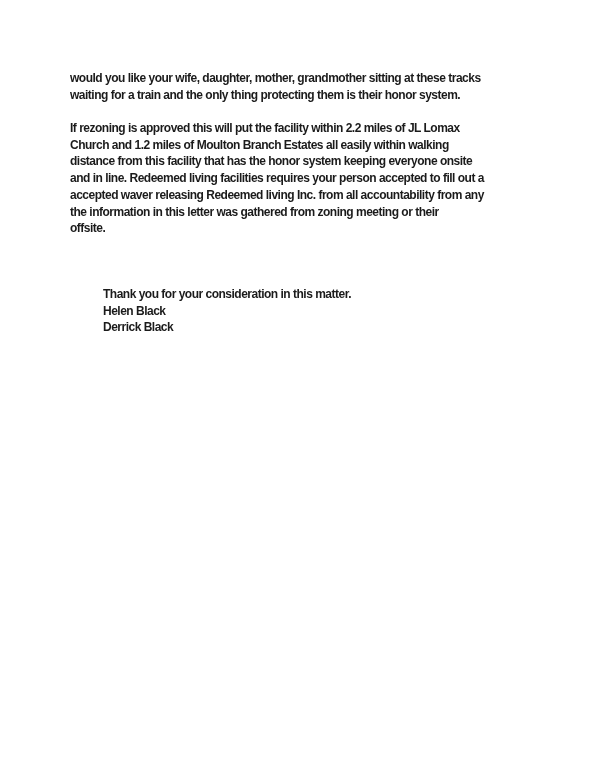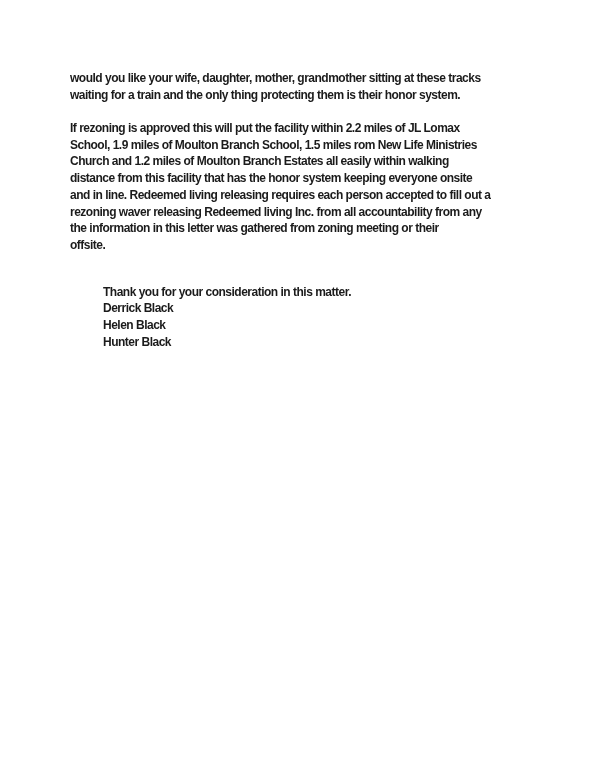--- a/index.html
+++ b/index.html
@@ -27,21 +27,21 @@
     color: #1b1b1b;
     font-weight: 700;
     font-size: 12px;
     letter-spacing: -0.5px;
   }
   .paragraph {
     margin: 0 0 16.7px 0;
     padding: 0;
   }
   .paragraph.para2 {
-    margin-bottom: 30px;
+    margin-bottom: 49px;
   }
   .paragraph.closing {
     margin-bottom: 0;
     margin-left: 33px;
   }
   .line {
     height: 16.7px;
     line-height: 16.7px;
     white-space: nowrap;
   }
@@ -50,28 +50,26 @@
 <body>
 
 <div class="page">
   <div class="doc-text">
     <div class="paragraph para1">
         <div class="line">would you like your wife, daughter, mother, grandmother sitting at these tracks</div>
         <div class="line">waiting for a train and the only thing protecting them is their honor system.</div>
       </div>
     <div class="paragraph para2">
         <div class="line">If rezoning is approved this will put the facility within 2.2 miles of JL Lomax</div>
-        <div class="line">School, 1.9 miles of Moulton Branch School, 1.5 miles rom New Life Ministries</div>
         <div class="line">Church and 1.2 miles of Moulton Branch Estates all easily within walking</div>
         <div class="line">distance from this facility that has the honor system keeping everyone onsite</div>
-        <div class="line">and in line. Redeemed living releasing requires each person accepted to fill out a</div>
-        <div class="line">rezoning waver releasing Redeemed living Inc. from all accountability from any</div>
+        <div class="line">and in line. Redeemed living facilities requires your person accepted to fill out a</div>
+        <div class="line">accepted waver releasing Redeemed living Inc. from all accountability from any</div>
         <div class="line">the information in this letter was gathered from zoning meeting or their</div>
         <div class="line">offsite.</div>
       </div>
     <div class="paragraph closing">
         <div class="line">Thank you for your consideration in this matter.</div>
+        <div class="line">Helen Black</div>
         <div class="line">Derrick Black</div>
-        <div class="line">Helen Black</div>
-        <div class="line">Hunter Black</div>
       </div>
   </div>
 </div>
 
 </body></html>

